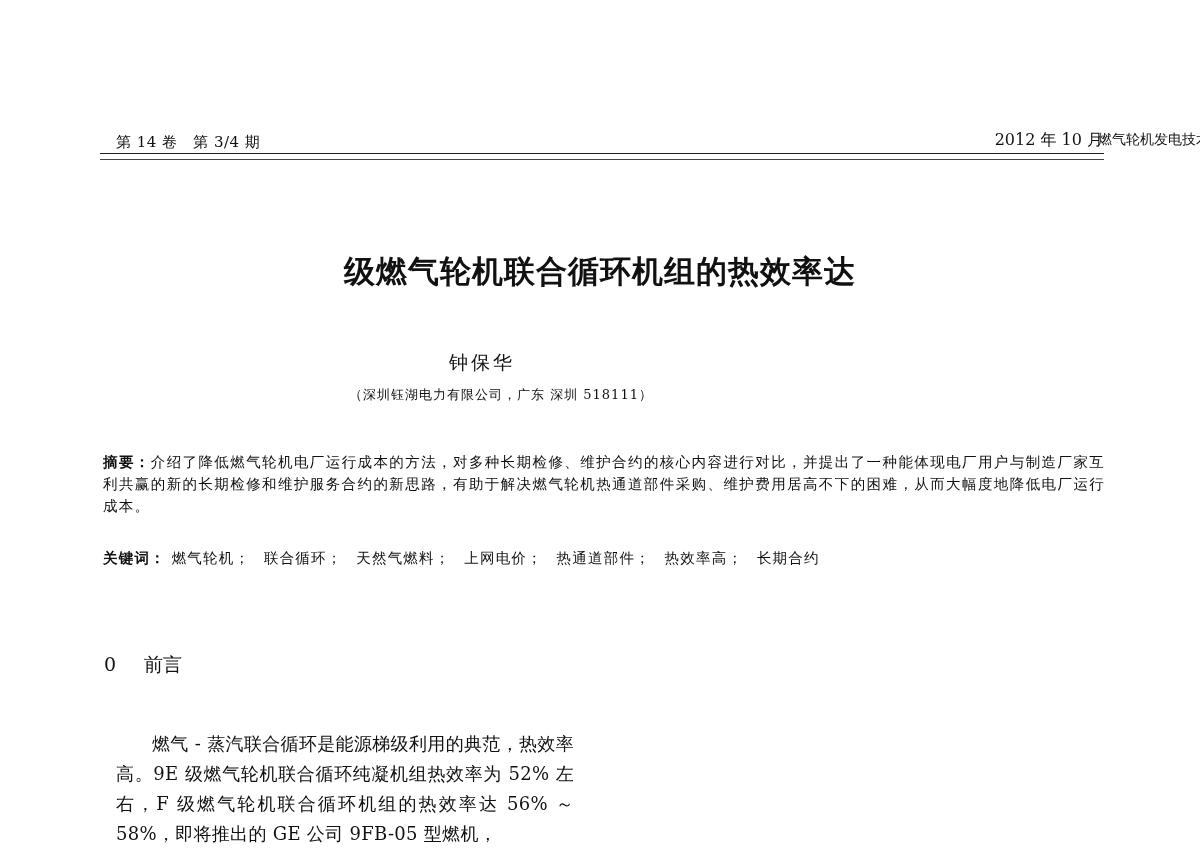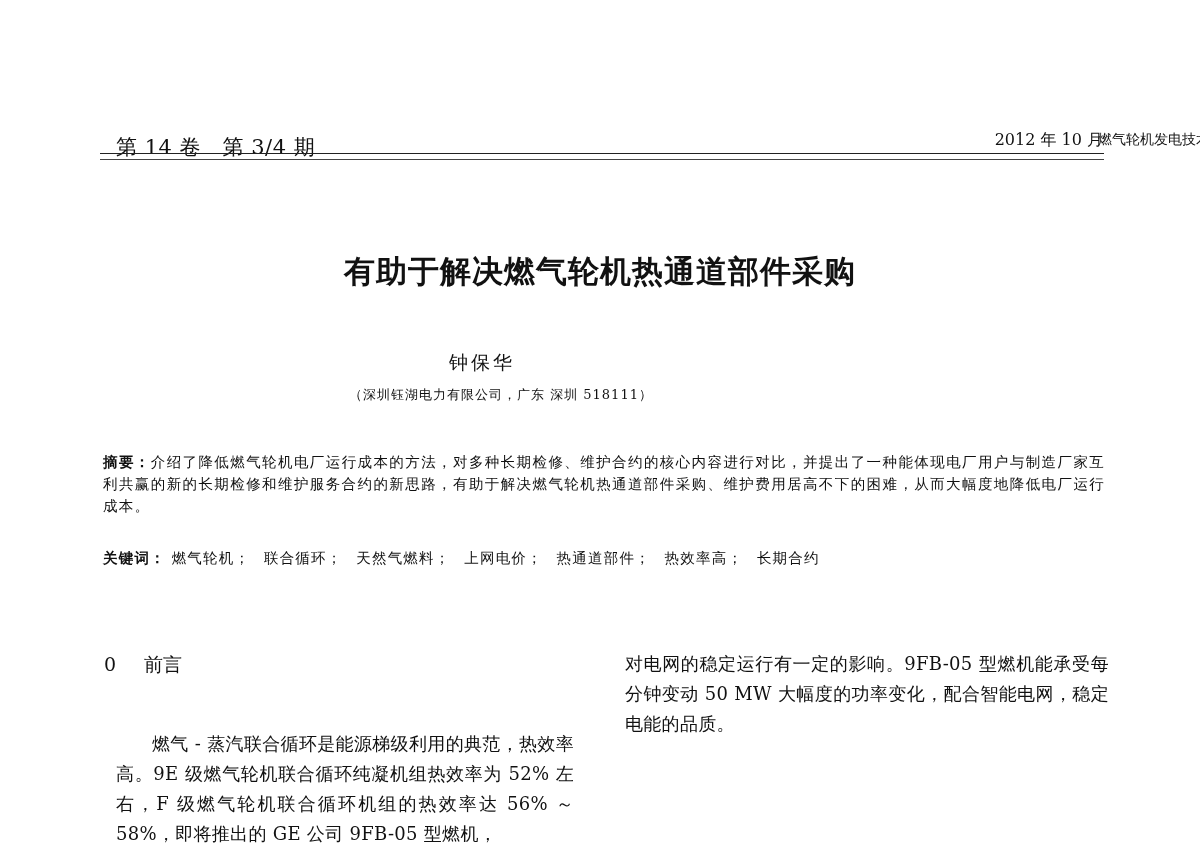--- a/index.html
+++ b/index.html
@@ -3,21 +3,21 @@
 <meta charset="utf-8">
 <style>
   html, body { margin: 0; padding: 0; }
   body {
     width: 1200px; height: 853px; overflow: hidden;
     background: #ffffff; color: #111111;
     font-family: "DejaVu Serif", "Liberation Serif", serif;
     position: relative;
   }
   .abs { position: absolute; }
-  .hdr-left { left: 116px; top: 133px; font-size: 21px; letter-spacing: 0.5px; }
+  .hdr-left { left: 116px; top: 133px; font-size: 15px; letter-spacing: 0.5px; }
   .hdr-center { left: 0; width: 1200px; top: 131px; text-align: right; font-size: 14px; font-family: "DejaVu Sans", sans-serif; padding-left: 10px; }
   .hdr-right { right: 97px; top: 130px; font-size: 16px; }
   .rule1 { left: 100px; width: 1004px; top: 153px; height: 0; border-top: 1.6px solid #222; }
   .rule2 { left: 100px; width: 1004px; top: 159px; height: 0; border-top: 1px solid #444; }
   .title {
     left: 0; width: 1200px; top: 251px; text-align: center;
     font-family: "DejaVu Sans", sans-serif; font-weight: bold;
     font-size: 31px; letter-spacing: 1px;
   }
   .author { left: 0; width: 964px; top: 350px; text-align: center; font-size: 19px; letter-spacing: 3px; }
@@ -39,21 +39,21 @@
 </style>
 </head>
 <body>
 
 <div class="abs hdr-left">第 14 卷　第 3/4 期</div>
 <div class="abs hdr-center">燃气轮机发电技术</div>
 <div class="abs hdr-right">2012 年 10 月</div>
 <div class="abs rule1"></div>
 <div class="abs rule2"></div>
 
-<div class="abs title">有助于解决燃气轮机热通道部件采购</div>
+<div class="abs title">级燃气轮机联合循环机组的热效率达</div>
 <div class="abs author">钟保华</div>
 <div class="abs affil">（深圳钰湖电力有限公司，广东 深圳 518111）</div>
 
 <div class="abs abstract">
   <span class="lbl">摘要：</span><span>介绍了降低燃气轮机电厂运行成本的方法，对多种长期检修、维护合约的核心内容进行对比，并提出了一种能体现电厂用户与制造厂家互利共赢的新的长期检修和维护服务合约的新思路，有助于解决燃气轮机热通道部件采购、维护费用居高不下的困难，从而大幅度地降低电厂运行成本。</span>
 </div>
 
 <div class="abs kw">
   <span class="lbl">关键词：</span>
   <span class="item">燃气轮机；</span>
@@ -67,14 +67,13 @@
 
 <div class="abs sec-head">
   <span class="num">0</span><span>前言</span>
 </div>
 
 <div class="abs col col-left" style="top:717px;">
   <p class="indent" style="margin:12px;">燃气 - 蒸汽联合循环是能源梯级利用的典范，热效率高。9E 级燃气轮机联合循环纯凝机组热效率为 52% 左右，F 级燃气轮机联合循环机组的热效率达 56% ～ 58%，即将推出的 GE 公司 9FB-05 型燃机，</p>
 </div>
 
 <div class="abs col col-right" style="top:649px;">
-  <p style="margin:0;">对电网的稳定运行有一定的影响。9FB-05 型燃机能承受每分钟变动 50 MW 大幅度的功率变化，配合智能电网，稳定电能的品质。</p>
 </div>
 
 </body></html>

